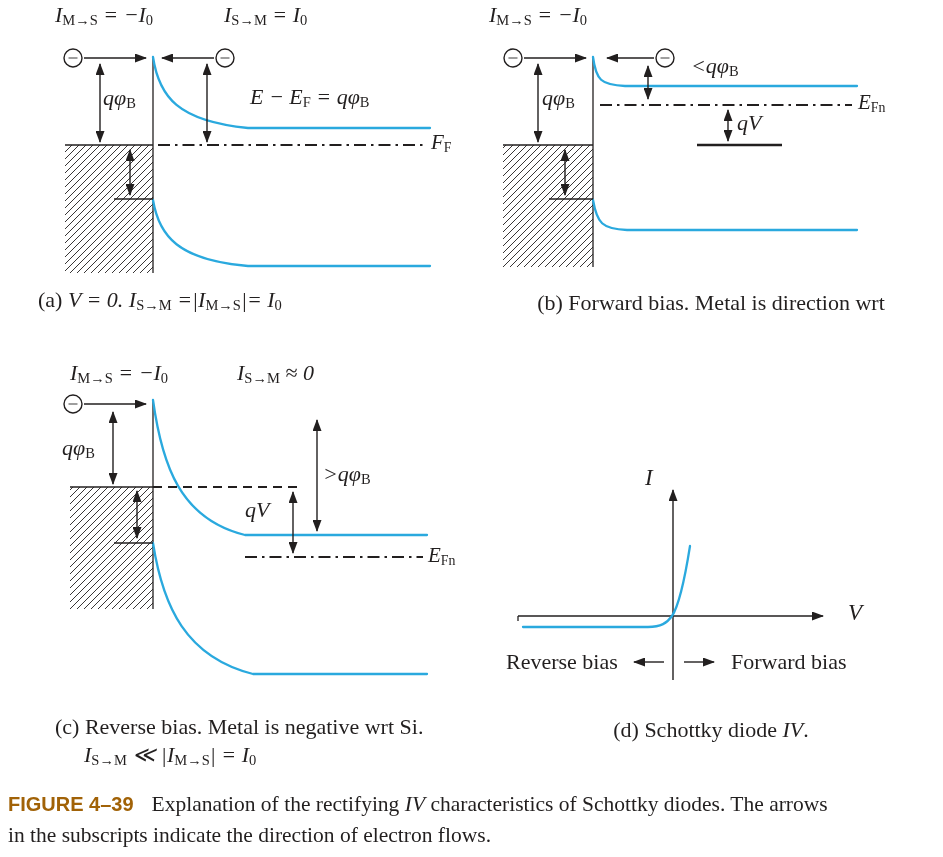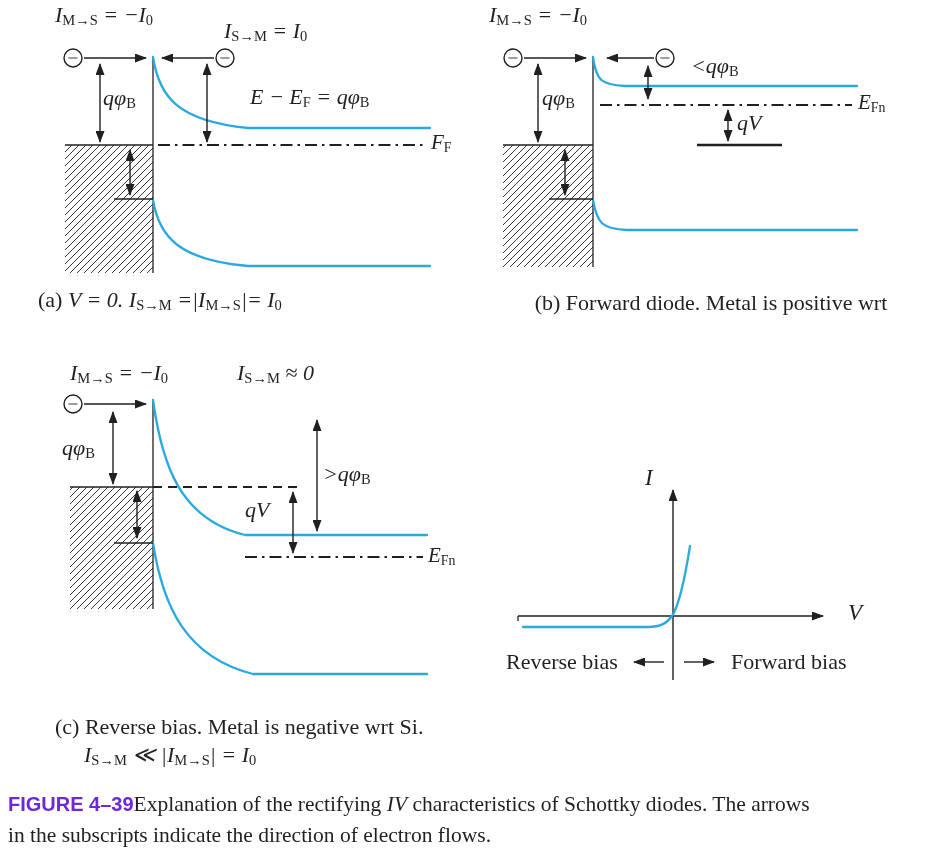--- a/index.html
+++ b/index.html
@@ -27,21 +27,21 @@
   .math sub { font-style:normal; font-size:0.66em; vertical-align:-0.22em; }
   .math sup { font-style:italic; font-size:0.66em; vertical-align:0.55em; }
   .roman { font-style:normal; }
   .it { font-style:italic; }
   .cap { font-size:22px; }
   .center-cap { position:absolute; text-align:center; line-height:1.3; }
   .axis-lbl { font-style:italic; font-size:23px; }
   .bias-lbl { font-size:22px; }
   .fig-cap { position:absolute; font-size:21.5px; line-height:1.45; }
   .fig-label { font-family:"Liberation Sans", sans-serif; font-weight:bold;
-               color:#6d28d9; font-size:20px; margin-right:0; }
+               color:#a16207; font-size:20px; margin-right:18px; }
 </style>
 </head>
 <body>
 
 <div class="page">
 
   <svg class="art" width="943" height="857" viewBox="0 0 943 857">
     <defs>
       <pattern id="hatch" width="7" height="7" patternUnits="userSpaceOnUse">
         <path d="M-1,1 l2,-2 M0,7 L7,0 M6,8 l2,-2" stroke="#221f1f" stroke-width="0.9" fill="none"></path>
@@ -123,21 +123,21 @@
       <line class="arr" x1="518" y1="616" x2="823" y2="616" marker-end="url(#ah)"></line>
       <line class="ln thin" x1="518" y1="616" x2="518" y2="621"></line>
       <line class="arr" x1="673" y1="680" x2="673" y2="490" marker-end="url(#ah)"></line>
       <path class="band" d="M523,627 L648,627 C661,627 667,623 672,616 C678,607 684,584 690,546"></path>
       <line class="arr" x1="664" y1="662" x2="634" y2="662" marker-end="url(#ah)"></line>
       <line class="arr" x1="684" y1="662" x2="714" y2="662" marker-end="url(#ah)"></line>
     </g>
   </svg>
 
   <span class="lbl math" style="left:55px;top:4px">I<sub>M→S</sub> = −I<sub>0</sub></span>
-  <span class="lbl math" style="left:224px;top:20px">I<sub>S→M</sub> = I<sub>0</sub></span>
+  <span class="lbl math" style="left:224px;top:4px">I<sub>S→M</sub> = I<sub>0</sub></span>
   <span class="lbl math" style="left:103px;top:87px">qφ<sub>B</sub></span>
   <span class="lbl math" style="left:250px;top:86px">E − E<sub>F</sub> = qφ<sub>B</sub></span>
   <span class="lbl math" style="left:431px;top:132px;font-size:21px">F<sub>F</sub></span>
 
   <span class="lbl math" style="left:489px;top:4px">I<sub>M→S</sub> = −I<sub>0</sub></span>
   <span class="lbl math" style="left:691px;top:55px">&lt;qφ<sub>B</sub></span>
   <span class="lbl math" style="left:542px;top:87px">qφ<sub>B</sub></span>
   <span class="lbl math" style="left:737px;top:112px">qV</span>
   <span class="lbl math" style="left:858px;top:92px;font-size:21px">E<sub>Fn</sub></span>
 
@@ -152,26 +152,29 @@
   <span class="lbl axis-lbl" style="left:848px;top:601px">V</span>
   <span class="lbl bias-lbl" style="left:506px;top:651px">Reverse bias</span>
   <span class="lbl bias-lbl" style="left:731px;top:651px">Forward bias</span>
 
   <div class="lbl cap" style="left:38px;top:289px">
     <span class="roman">(a)</span>
     <span class="math">V = 0. I<sub>S→M</sub> =|I<sub>M→S</sub>|= I<sub>0</sub></span>
   </div>
 
   <div class="center-cap cap" style="left:482px;top:289px;width:458px">
-    <div>(b) Forward diode. Metal is positive wrt</div>
+    <div>(b) Forward bias. Metal is direction wrt</div>
   </div>
 
   <div class="lbl cap" style="left:55px;top:716px">(c) Reverse bias. Metal is negative wrt Si.</div>
   <div class="lbl cap math" style="left:84px;top:744px">I<sub>S→M</sub> ≪ |I<sub>M→S</sub>| = I<sub>0</sub></div>
 
+  <div class="center-cap cap" style="left:482px;top:716px;width:458px">
+    <span class="roman">(d) Schottky diode </span><span class="it">IV</span><span class="roman">.</span>
+  </div>
 
   <div class="fig-cap" style="left:8px;top:789px;width:935px">
     <div>
       <span class="fig-label">FIGURE 4–39</span><span>Explanation of the rectifying </span><span class="it">IV</span><span> characteristics of Schottky diodes. The arrows</span>
     </div>
     <div>in the subscripts indicate the direction of electron flows.</div>
   </div>
 
 </div>
 

